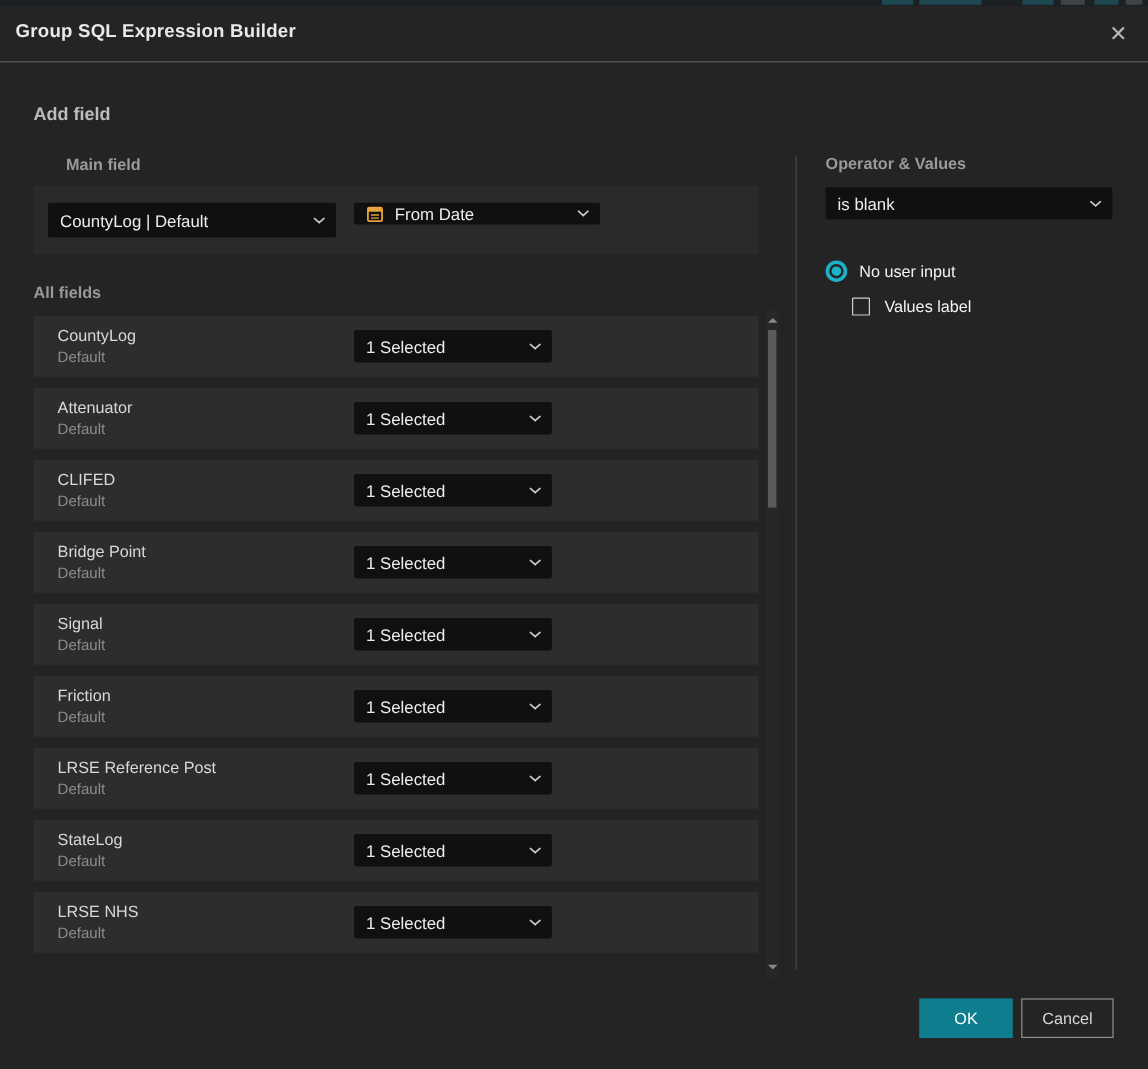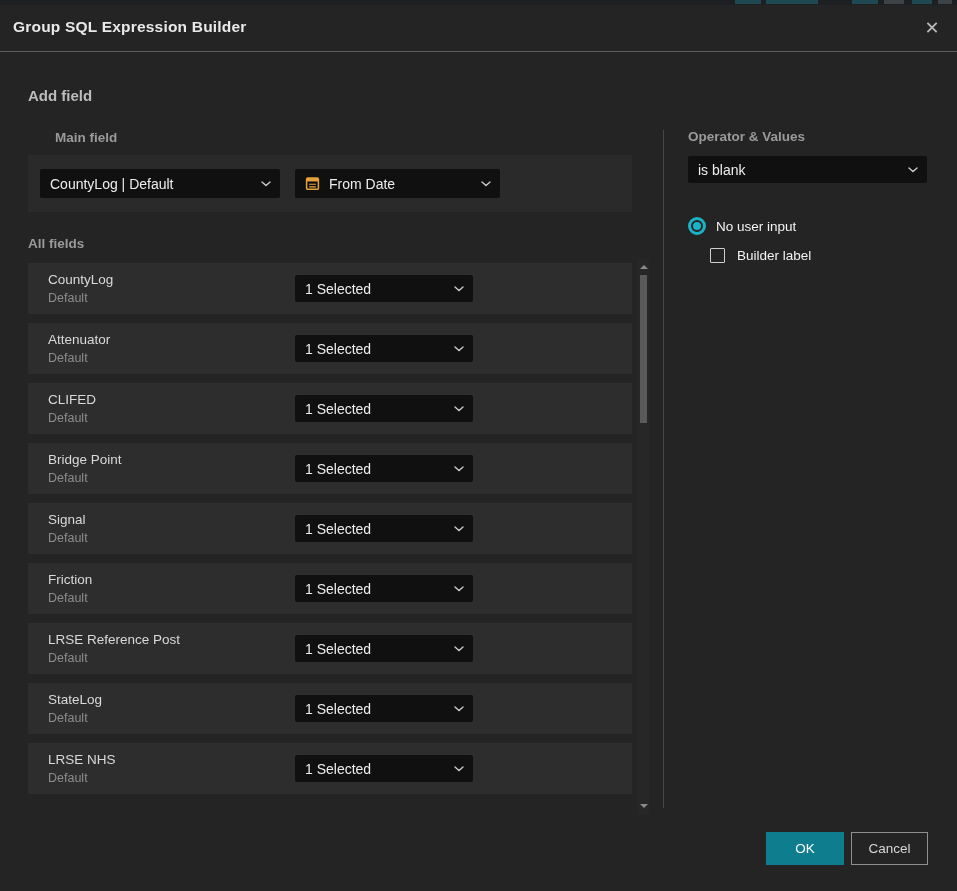--- a/index.html
+++ b/index.html
@@ -24,28 +24,28 @@
   .h-all  { position:absolute; left:28px; top:231px; }
   .h-op   { position:absolute; left:688px; top:124px; }
 
   .main-panel { position:absolute; left:28px; top:150px; width:604px; height:57px; background:#2a2a2a; }
 
   .dropdown { background:#101010; border-radius:2px; display:flex; align-items:center;
               color:#ededed; font-size:14px; padding:0 26px 0 10px; position:relative; cursor:pointer;
               white-space:nowrap; overflow:hidden; }
   .dropdown .chev { position:absolute; right:9px; top:50%; transform:translateY(-50%); }
   .dd-source { position:absolute; left:12px; top:14px; width:240px; height:29px; }
-  .dd-field  { position:absolute; left:267px; top:14px; width:205px; height:29px; gap:9px; }
+  .dd-field  { position:absolute; left:267px; top:14px; width:205px; height:18px; gap:9px; }
   .cal { flex:0 0 auto; }
 
   .rows { position:absolute; left:28px; top:258px; width:604px; }
   .row { position:relative; height:51px; background:#2d2d2d; margin-bottom:9px; }
   .row-title { position:absolute; left:20px; top:9px;  font-size:13.5px; color:#d9d9d9; }
   .row-sub   { position:absolute; left:20px; top:28px; font-size:12.5px; color:#8d8d8d; }
-  .row-dd { position:absolute; left:267px; top:12px; width:178px; height:27px; }
+  .row-dd { position:absolute; left:267px; top:12px; width:165px; height:27px; }
 
   .scrollbar { position:absolute; left:638px; top:253px; width:11px; height:557px; background:#272727; }
   .sb-up   { position:absolute; top:7px; left:50%; transform:translateX(-50%); width:0; height:0;
              border-left:4px solid transparent; border-right:4px solid transparent; border-bottom:4px solid #8a8a8a; }
   .sb-thumb{ position:absolute; top:17px; left:2px; width:7px; height:148px; background:#5a5a5a; }
   .sb-down { position:absolute; bottom:7px; left:50%; transform:translateX(-50%); width:0; height:0;
              border-left:4px solid transparent; border-right:4px solid transparent; border-top:4px solid #8a8a8a; }
 
   .vdivider { position:absolute; left:663px; top:125px; width:1px; height:678px; background:#474747; }
 
@@ -234,20 +234,20 @@
 
     <div class="radio-row">
       <div class="radio">
           <div class="radio-dot"></div>
         </div>
       <span class="opt-label">No user input</span>
     </div>
 
     <div class="check-row">
       <div class="checkbox"></div>
-      <span class="opt-label">Builder label</span>
+      <span class="opt-label">Values label</span>
     </div>
 
     <button class="btn-ok">OK</button>
     <button class="btn-cancel">Cancel</button>
 
   </div>
 </div>
 
 </body></html>

